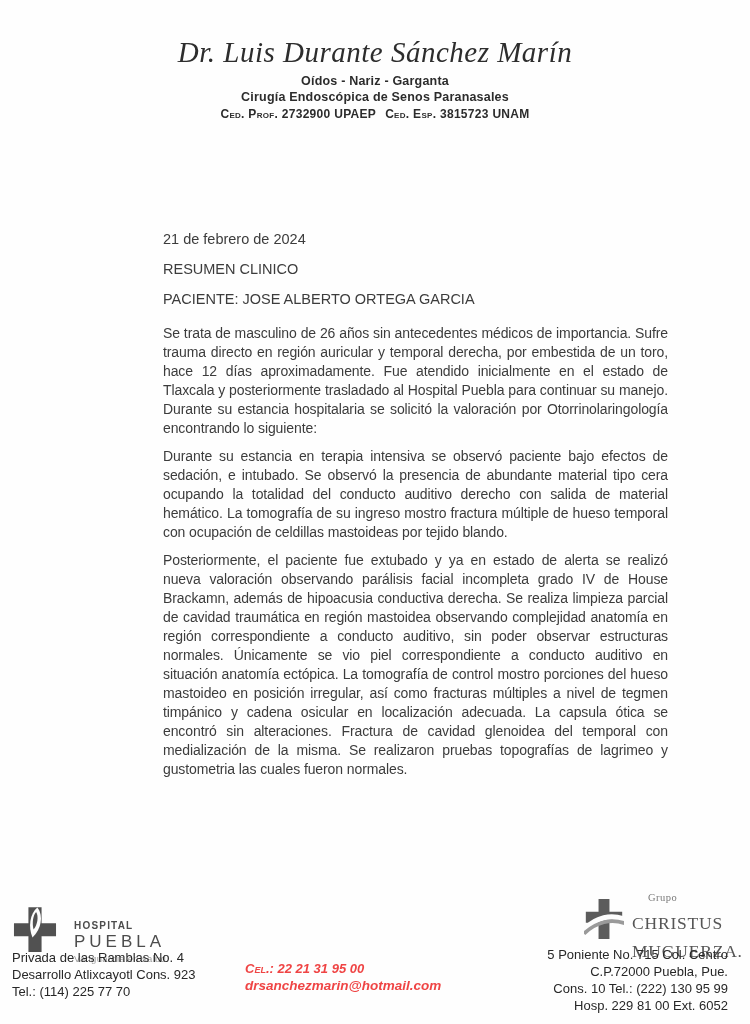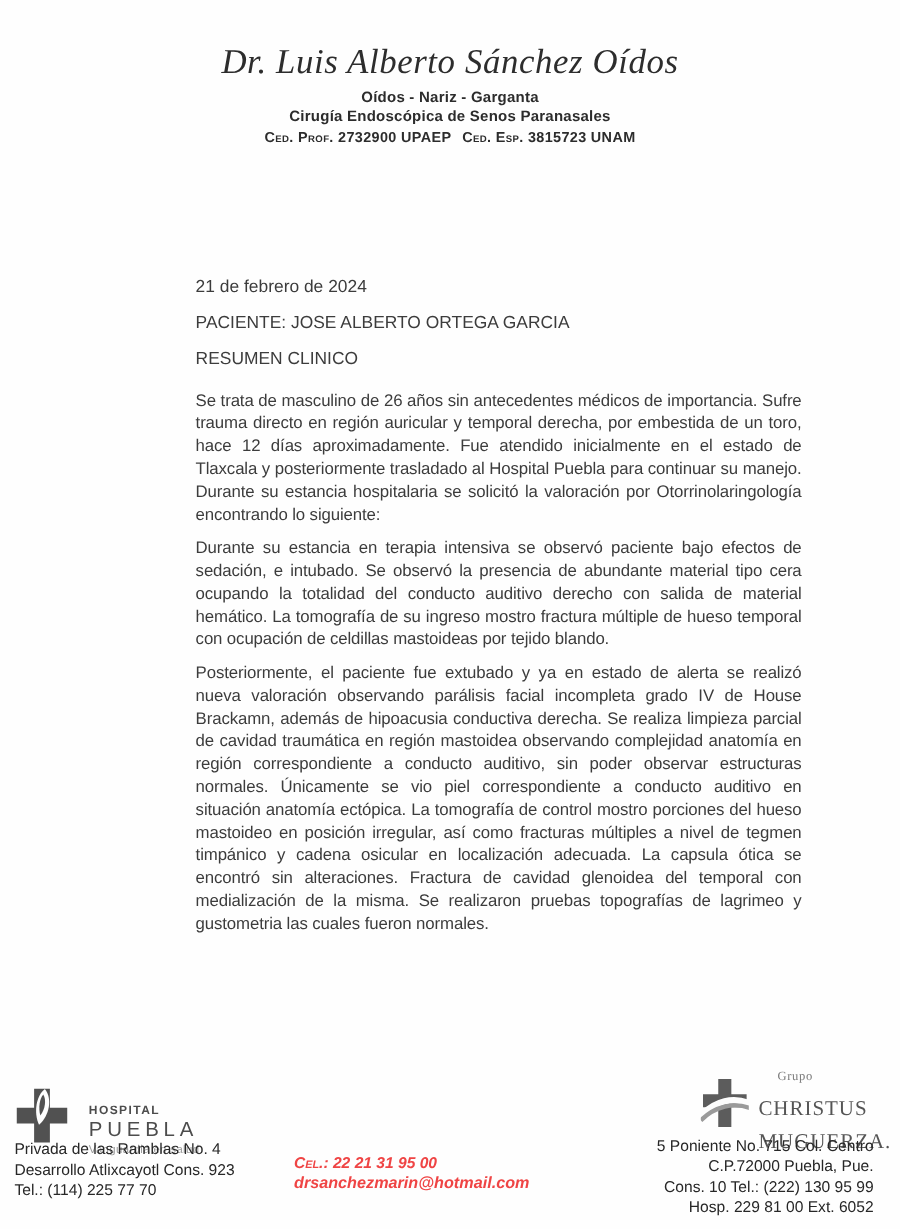--- a/index.html
+++ b/index.html
@@ -155,32 +155,32 @@
     line-height: 17px;
     color: #272727;
   }
 </style>
 </head>
 <body>
 
 <div class="page">
 
   <div class="letterhead">
-    <div class="doctor-name">Dr. Luis Alberto Sánchez Oídos</div>
+    <div class="doctor-name">Dr. Luis Durante Sánchez Marín</div>
     <div class="specialty-line">Oídos - Nariz - Garganta</div>
     <div class="subspecialty-line">Cirugía Endoscópica de Senos Paranasales</div>
     <div class="credentials-line">
       <span>Ced. Prof. 2732900 UPAEP</span><span class="cred-gap"></span><span>Ced. Esp. 3815723 UNAM</span>
     </div>
   </div>
 
   <div class="doc-body">
     <p class="meta-line">21 de febrero de 2024</p>
+    <p class="meta-line">RESUMEN CLINICO</p>
     <p class="meta-line">PACIENTE: JOSE ALBERTO ORTEGA GARCIA</p>
-    <p class="meta-line">RESUMEN CLINICO</p>
 
     <p class="para first-para">Se trata de masculino de 26 años sin antecedentes médicos de importancia. Sufre trauma directo en región auricular y temporal derecha, por embestida de un toro, hace 12 días aproximadamente. Fue atendido inicialmente en el estado de Tlaxcala y posteriormente trasladado al Hospital Puebla para continuar su manejo. Durante su estancia hospitalaria se solicitó la valoración por Otorrinolaringología encontrando lo siguiente:</p>
     <p class="para">Durante su estancia en terapia intensiva se observó paciente bajo efectos de sedación, e intubado. Se observó la presencia de abundante material tipo cera ocupando la totalidad del conducto auditivo derecho con salida de material hemático. La tomografía de su ingreso mostro fractura múltiple de hueso temporal con ocupación de celdillas mastoideas por tejido blando.</p>
     <p class="para">Posteriormente, el paciente fue extubado y ya en estado de alerta se realizó nueva valoración observando parálisis facial incompleta grado IV de House Brackamn, además de hipoacusia conductiva derecha. Se realiza limpieza parcial de cavidad traumática en región mastoidea observando complejidad anatomía en región correspondiente a conducto auditivo, sin poder observar estructuras normales. Únicamente se vio piel correspondiente a conducto auditivo en situación anatomía ectópica. La tomografía de control mostro porciones del hueso mastoideo en posición irregular, así como fracturas múltiples a nivel de tegmen timpánico y cadena osicular en localización adecuada. La capsula ótica se encontró sin alteraciones. Fractura de cavidad glenoidea del temporal con medialización de la misma. Se realizaron pruebas topografías de lagrimeo y gustometria las cuales fueron normales.</p>
   </div>
 
   <div class="footer-puebla">
     <svg class="puebla-cross-icon" viewBox="0 0 70 90" xmlns="http://www.w3.org/2000/svg">
       <path d="M25 6 h20 v24 h22 v20 h-22 v24 h-20 V50 H3 V30 h22 Z" fill="#515151"></path>
       <g transform="rotate(8 35 32)">

